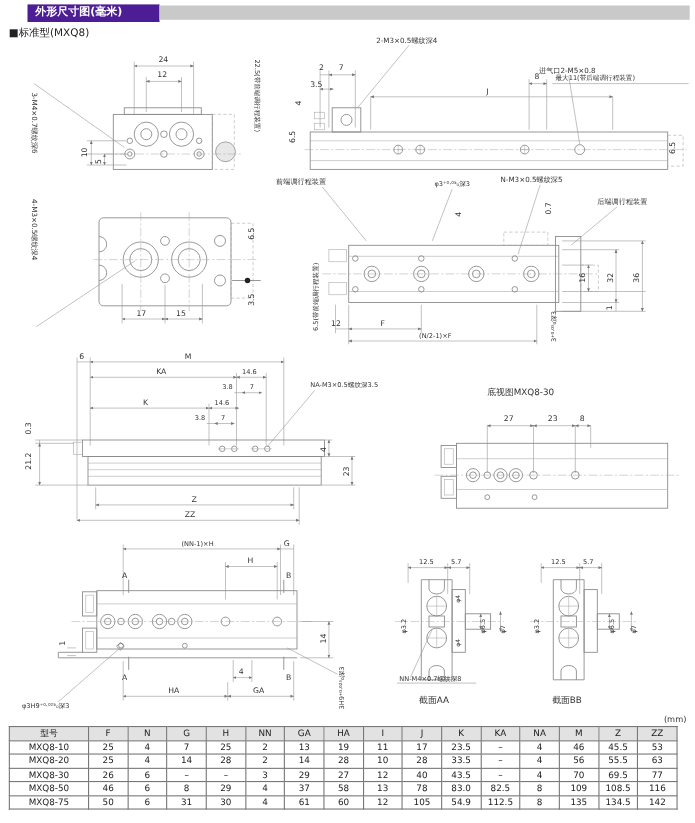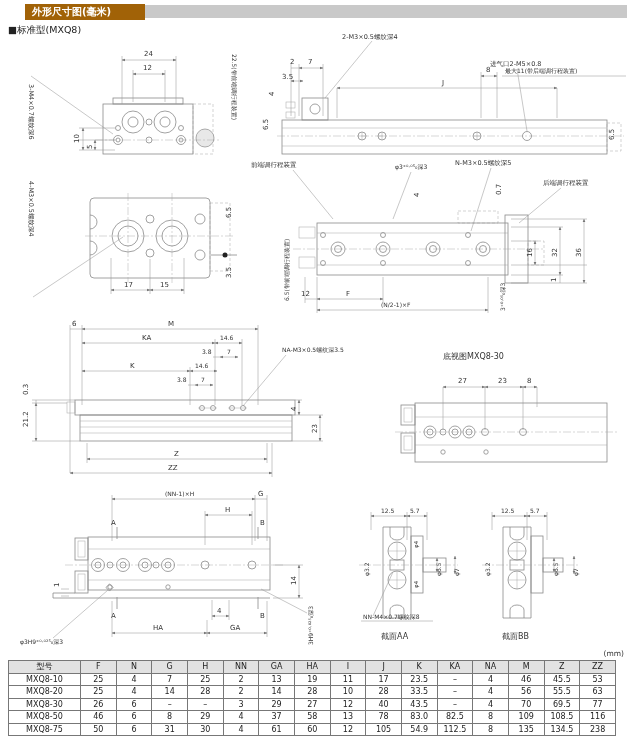--- a/index.html
+++ b/index.html
@@ -1,19 +1,19 @@
 <!DOCTYPE html>
 <html><head>
 <meta charset="utf-8">
 <style>
   html,body{margin:0;padding:0;background:#fff;}
   .page{position:relative;width:632px;height:748px;background:#ffffff;overflow:hidden;
         font-family:"DejaVu Sans","Liberation Sans",sans-serif;color:#333;}
   .abs{position:absolute;}
-  .title-bar{left:25px;top:4px;width:120px;height:16px;background:#a16207;color:#fff;
+  .title-bar{left:25px;top:4px;width:120px;height:16px;background:#4c1d95;color:#fff;
              font-size:10px;font-weight:bold;line-height:16px;padding-left:7px;box-sizing:border-box;}
   .title-strip{left:145px;top:5px;width:482px;height:13px;background:#c9c9c9;}
   .subtitle{left:8px;top:24px;font-size:9.5px;color:#222;}
   .mm-note{right:8px;top:649px;font-size:7.5px;color:#333;text-align:right;}
   svg{position:absolute;overflow:visible;}
   svg text{fill:#333;font-family:"DejaVu Sans","Liberation Sans",sans-serif;font-size:7px;stroke:none;}
   .t6{font-size:6px;} .t55{font-size:5.5px;} .t65{font-size:6.5px;} .t8{font-size:8px;}
   .ln{stroke:#8a8a8a;fill:none;stroke-width:.8;}
   .lt{stroke:#a5a5a5;fill:none;stroke-width:.5;}
   .dl{stroke:#9a9a9a;fill:none;stroke-width:.55;}
@@ -633,18 +633,18 @@
           <td>4</td>
           <td>61</td>
           <td>60</td>
           <td>12</td>
           <td>105</td>
           <td>54.9</td>
           <td>112.5</td>
           <td>8</td>
           <td>135</td>
           <td>134.5</td>
-          <td>238</td>
+          <td>142</td>
         </tr>
       </tbody>
   </table>
 
 </div>
 
 </body></html>

